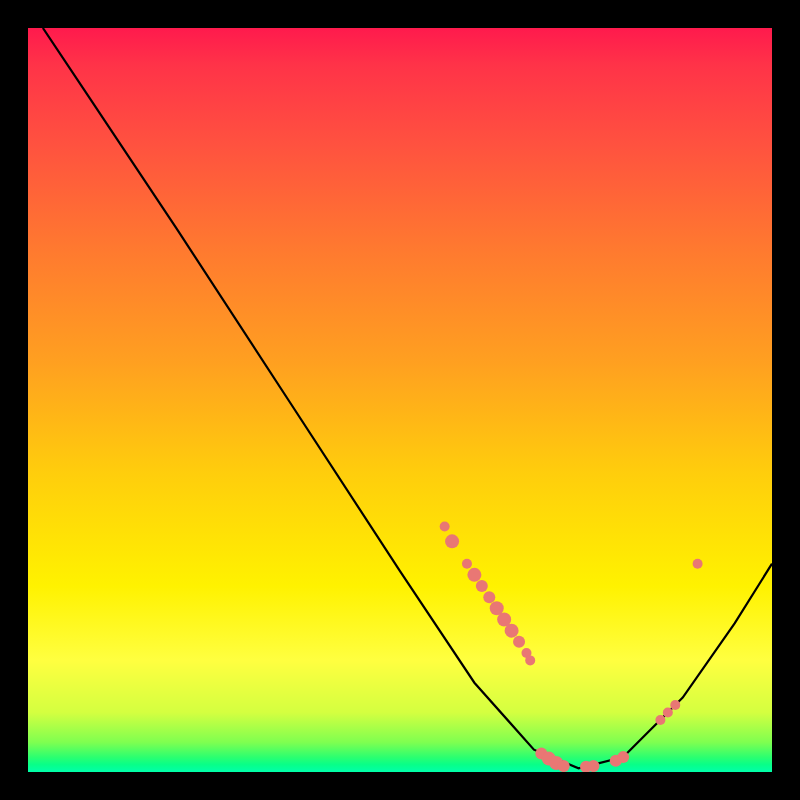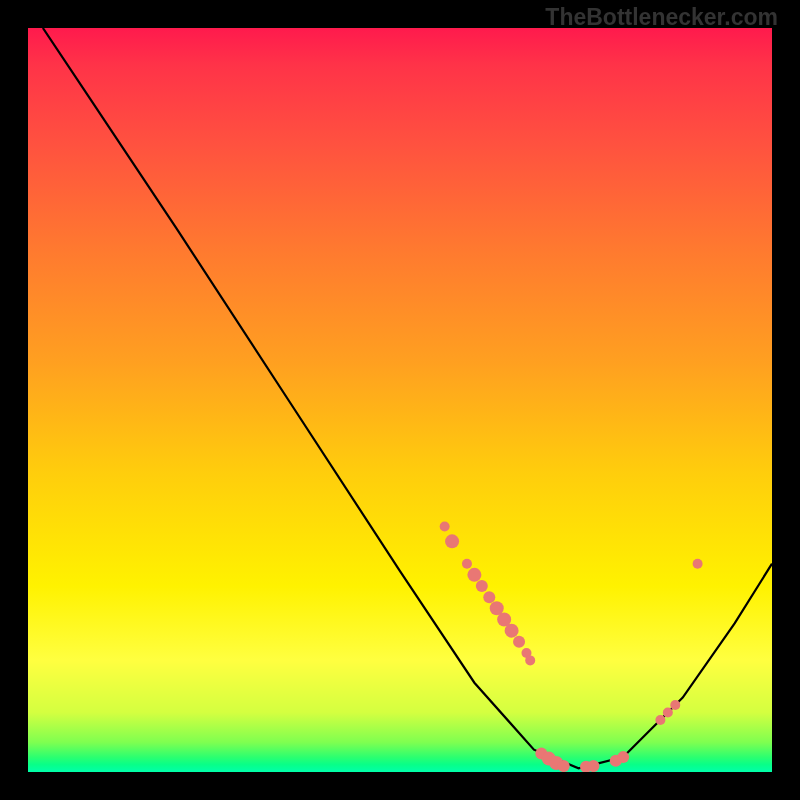--- a/index.html
+++ b/index.html
@@ -53,21 +53,20 @@
     left: 0;
     top: 0;
     width: 744px;
     height: 744px;
   }
 </style>
 </head>
 <body>
 
 <div class="container">
-  <div class="watermark">TheBottlenecker.com</div>
   <div class="plot-area">
     <svg class="curve" viewBox="0 0 744 744">
       <path id="curve-path" fill="none" stroke="#000" stroke-width="2.2" d="M 14.88 0 L 59.52 66.95999999999992 L 148.8 200.88 L 260.4 372 L 372 543.12 L 446.4 654.72 L 505.92 721.68 L 550.56 740.28 L 595.2 729.12 L 654.72 669.6 L 706.8 595.2 L 744 535.68"></path>
       <g id="markers">
           <circle cx="416.64000000000004" cy="498.48" r="5" fill="#e97774"></circle>
           <circle cx="424.08" cy="513.36" r="7" fill="#e97774"></circle>
           <circle cx="438.96" cy="535.68" r="5" fill="#e97774"></circle>
           <circle cx="446.4" cy="546.84" r="7" fill="#e97774"></circle>
           <circle cx="453.84" cy="558" r="6" fill="#e97774"></circle>
           <circle cx="461.28" cy="569.16" r="6" fill="#e97774"></circle>

